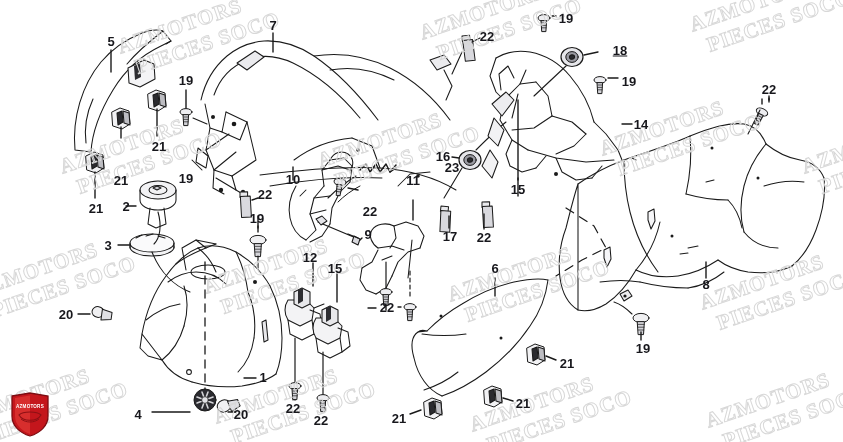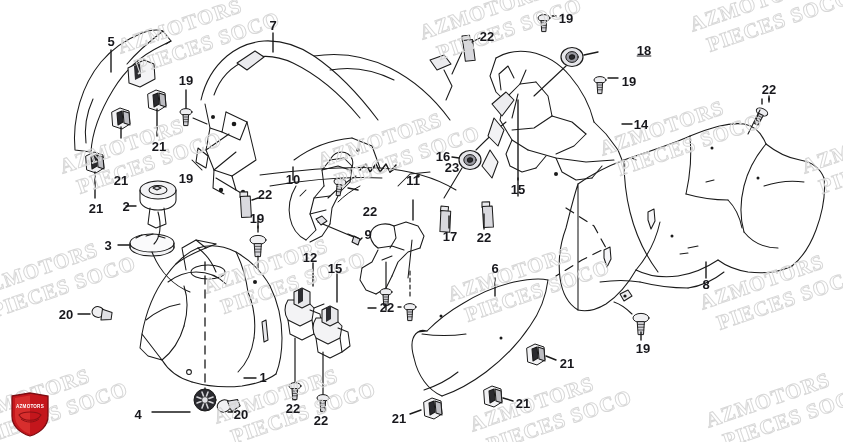--- a/index.html
+++ b/index.html
@@ -500,21 +500,21 @@
     <path d="M5,6 L20,3.5 L20,42 C12,39 5,33 5,24 Z" fill="#e8433c" opacity="0.55"></path>
     <text x="20" y="16" text-anchor="middle" font-family="Liberation Sans, sans-serif" font-size="4.6" font-weight="700" fill="#ffffff" letter-spacing="0.2">AZMOTORS</text>
     <path d="M9,23 C13,19 27,19 31,23 C27,30 13,30 9,23 Z" fill="none" stroke="#8e1014" stroke-width="1.1"></path>
     <path d="M11,27 C16,31 24,31 29,27" fill="none" stroke="#8e1014" stroke-width="1"></path>
   </svg>
 
   <div class="lbl" style="left:111px;top:41px;">5</div>
   <div class="lbl" style="left:273px;top:25px;">7</div>
   <div class="lbl" style="left:566px;top:18px;">19</div>
   <div class="lbl" style="left:487px;top:36px;">22</div>
-  <div class="lbl" style="left:644px;top:50px;text-decoration:underline;">18</div>
+  <div class="lbl" style="left:620px;top:50px;text-decoration:underline;">18</div>
   <div class="lbl" style="left:629px;top:81px;">19</div>
   <div class="lbl" style="left:186px;top:80px;">19</div>
   <div class="lbl" style="left:769px;top:89px;">22</div>
   <div class="lbl" style="left:641px;top:124px;text-align:center;">14</div>
   <div class="lbl" style="left:159px;top:146px;">21</div>
   <div class="lbl" style="left:443px;top:156px;">16</div>
   <div class="lbl" style="left:293px;top:167px;margin-top:12px;">10</div>
   <div class="lbl" style="left:404px;top:167px;margin-left:48px;">23</div>
   <div class="lbl" style="left:121px;top:180px;">21</div>
   <div class="lbl" style="left:186px;top:178px;">19</div>

